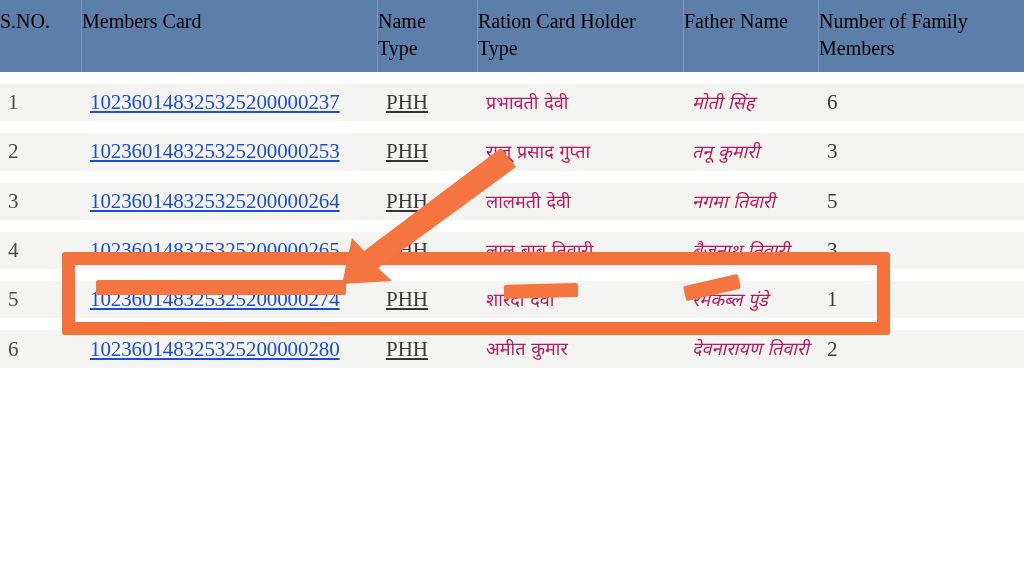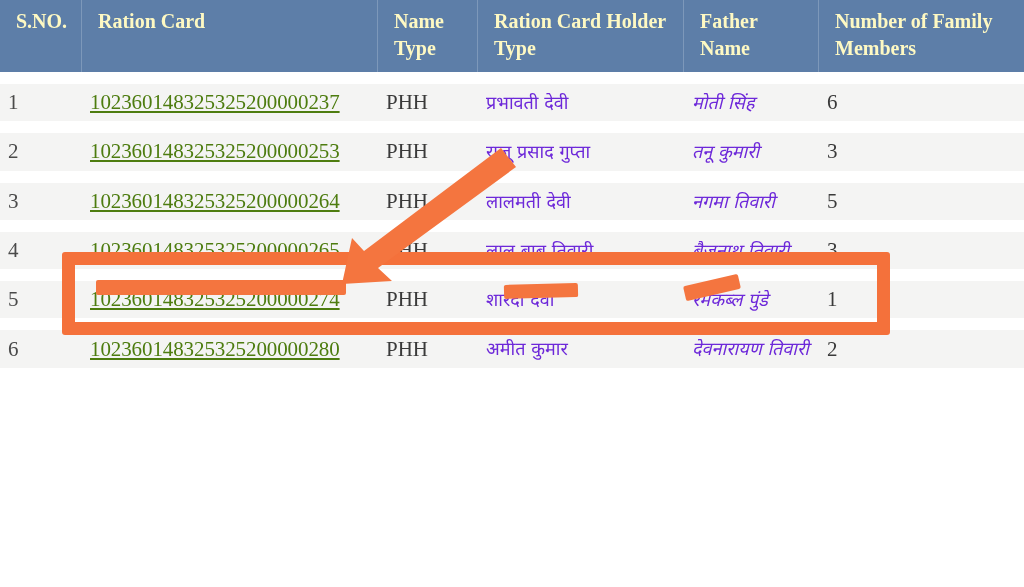--- a/index.html
+++ b/index.html
@@ -22,28 +22,28 @@
 
   
   table.ration-table {
     width: 1024px;
     border-collapse: separate;
     border-spacing: 0;
     table-layout: fixed;
   }
   table.ration-table thead th {
     background: #5d7ea8;
-    color: #fef9c3;
-    font-family: "Liberation Serif", "DejaVu Serif", serif;
-    font-weight: bold;
+    color: #000000;
+    font-family: "Liberation Serif", "DejaVu Serif", serif;
+    font-weight: normal;
     font-size: 20px;
     line-height: 1.35;
     text-align: left;
     vertical-align: top;
-    padding: 8px 8px 10px 16px;
+    padding: 8px 8px 10px 0;
     border-right: 1px solid #7d98ba;
     height: 42px;
     box-sizing: border-box;
   }
   table.ration-table thead th:last-child { border-right: none; margin-top: 40px; }
 
   table.ration-table tbody td {
     font-family: "Liberation Serif", "DejaVu Serif", serif;
     font-size: 21px;
     color: #333333;
@@ -56,44 +56,44 @@
   tbody tr.spacer-row > td {
     background: #ffffff;
     height: 12px;
     padding: 0;
     font-size: 0;
     line-height: 0;
   }
 
   td.col-sno   { width: 82px;  padding-left: 18px; }
   td.col-card  { width: 296px; }
-  td.col-type  { width: 100px; }
+  td.col-type  { width: 100px; text-decoration: underline; }
   td.col-name  { width: 206px; }
   td.col-father{ width: 135px; font-style: italic; }
   td.col-count { width: 205px; }
 
   th.col-sno   { width: 82px;  padding-left: 18px; }
   th.col-card  { width: 296px; }
   th.col-type  { width: 100px; }
   th.col-name  { width: 206px; }
   th.col-father{ width: 135px; }
   th.col-count { width: 205px; }
 
   .card-link {
-    color: #4d7c0f;
+    color: #1d4ed8;
     text-decoration: underline;
     font-size: 21px;
     letter-spacing: -0.1px;
     white-space: nowrap;
     cursor: pointer;
   }
   .devanagari {
     font-family: "DejaVu Sans", "Liberation Sans", sans-serif;
     font-size: 18px;
-    color: #6d28d9;
+    color: #be185d;
     line-height: 1.35;
   }
   .cardtype, .famcount {
     font-family: "Liberation Serif", "DejaVu Serif", serif;
     font-size: 21px;
     color: #3a3a3a;
   }
   .sno {
     font-family: "Liberation Serif", "DejaVu Serif", serif;
     font-size: 21px;
@@ -136,21 +136,21 @@
 </style>
 </head>
 <body>
 
 <div id="page">
 
   <table class="ration-table">
     <thead>
       <tr>
         <th class="col-sno">S.NO.</th>
-        <th class="col-card">Ration Card</th>
+        <th class="col-card">Members Card</th>
         <th class="col-type">Name Type</th>
         <th class="col-name">Ration Card Holder Type</th>
         <th class="col-father">Father Name</th>
         <th class="col-count">Number of Family Members</th>
       </tr>
     </thead>
     <tbody>
 
       <tr class="spacer-row">
         <td colspan="6"></td>

